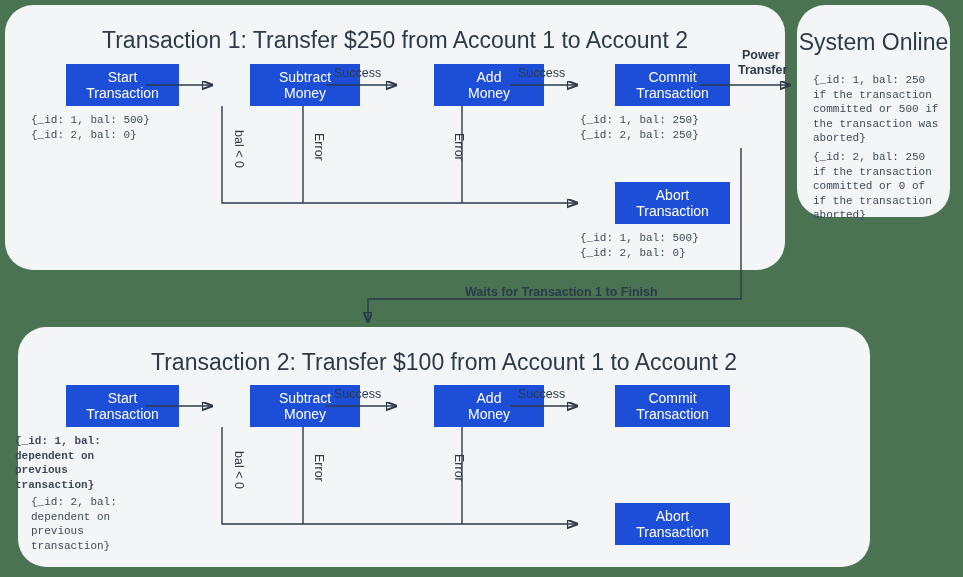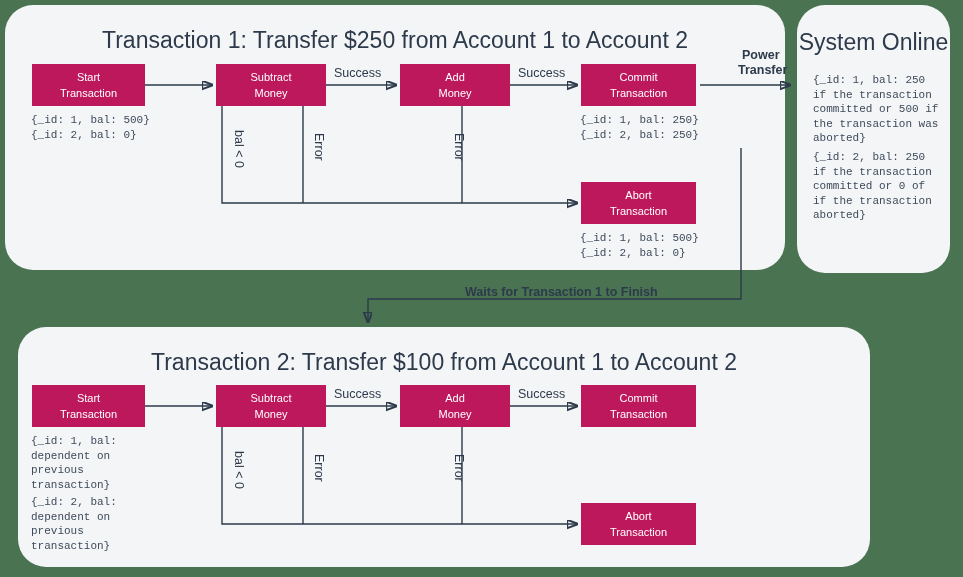--- a/index.html
+++ b/index.html
@@ -28,29 +28,30 @@
     right: 0;
     text-align: center;
     font-size: 23px;
     color: #2c3a4b;
     font-family: "Liberation Sans", sans-serif;
     white-space: nowrap;
   }
 
   .node {
     position: absolute;
-    background: #be185d;
+    background: #1d4ed8;
     color: #ffffff;
-    font-size: 11px;
+    font-size: 14px;
     line-height: 16px;
     display: flex;
     align-items: center;
     justify-content: center;
     text-align: center;
     box-sizing: border-box;
+    margin-left: 34px;
   }
   .node span { display: block; }
 
   .mono {
     position: absolute;
     font-family: "Liberation Mono", monospace;
     font-size: 11px;
     line-height: 14.5px;
     color: #3d4a5a;
     white-space: pre;
@@ -136,21 +137,21 @@
 {_id: 2, bal: 250}</div>
   <div class="mono" style="left:580px; top:231px;">{_id: 1, bal: 500}
 {_id: 2, bal: 0}</div>
 
   <div class="edge-label" style="left:334px; top:66px;">Success</div>
   <div class="edge-label" style="left:518px; top:66px;">Success</div>
   <div class="edge-label vert" style="left:246px; top:130px;">bal &lt; 0</div>
   <div class="edge-label vert" style="left:326px; top:133px;">Error</div>
   <div class="edge-label vert" style="left:466px; top:133px;">Error</div>
 
-  <div class="panel" style="left:797px; top:5px; width:153px; height:268px;">
+  <div class="panel" style="left:797px; top:5px; width:153px; height:212px;">
     <div class="panel-title" style="top:24px;">System Online</div>
   </div>
   <div class="mono" style="left:813px; top:73px;">{_id: 1, bal: 250
 if the transaction
 committed or 500 if
 the transaction was
 aborted}</div>
   <div class="mono" style="left:813px; top:150px;">{_id: 2, bal: 250
 if the transaction
 committed or 0 of
@@ -194,21 +195,21 @@
     </div>
   </div>
 
   <div class="node" style="left:581px; top:503px; width:115px; height:42px;">
     <div>
       <span>Abort</span>
       <span>Transaction</span>
     </div>
   </div>
 
-  <div class="mono" style="left:31px; top:434px;">{_id: 1, bal:
+  <div class="mono" style="left:15px; top:434px;font-weight:bold;">{_id: 1, bal:
 dependent on
 previous
 transaction}</div>
   <div class="mono" style="left:31px; top:495px;">{_id: 2, bal:
 dependent on
 previous
 transaction}</div>
 
   <div class="edge-label" style="left:334px; top:387px;">Success</div>
   <div class="edge-label" style="left:518px; top:387px;">Success</div>

